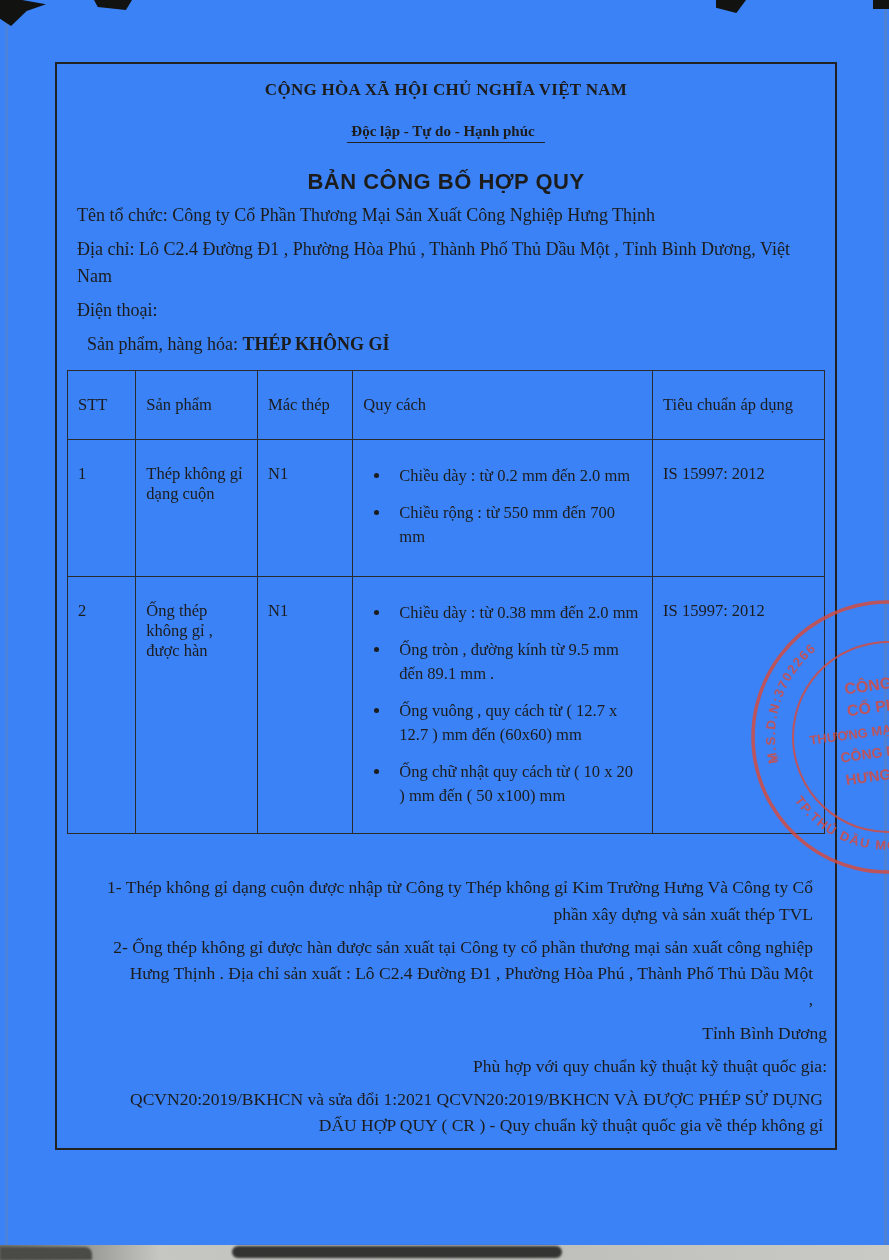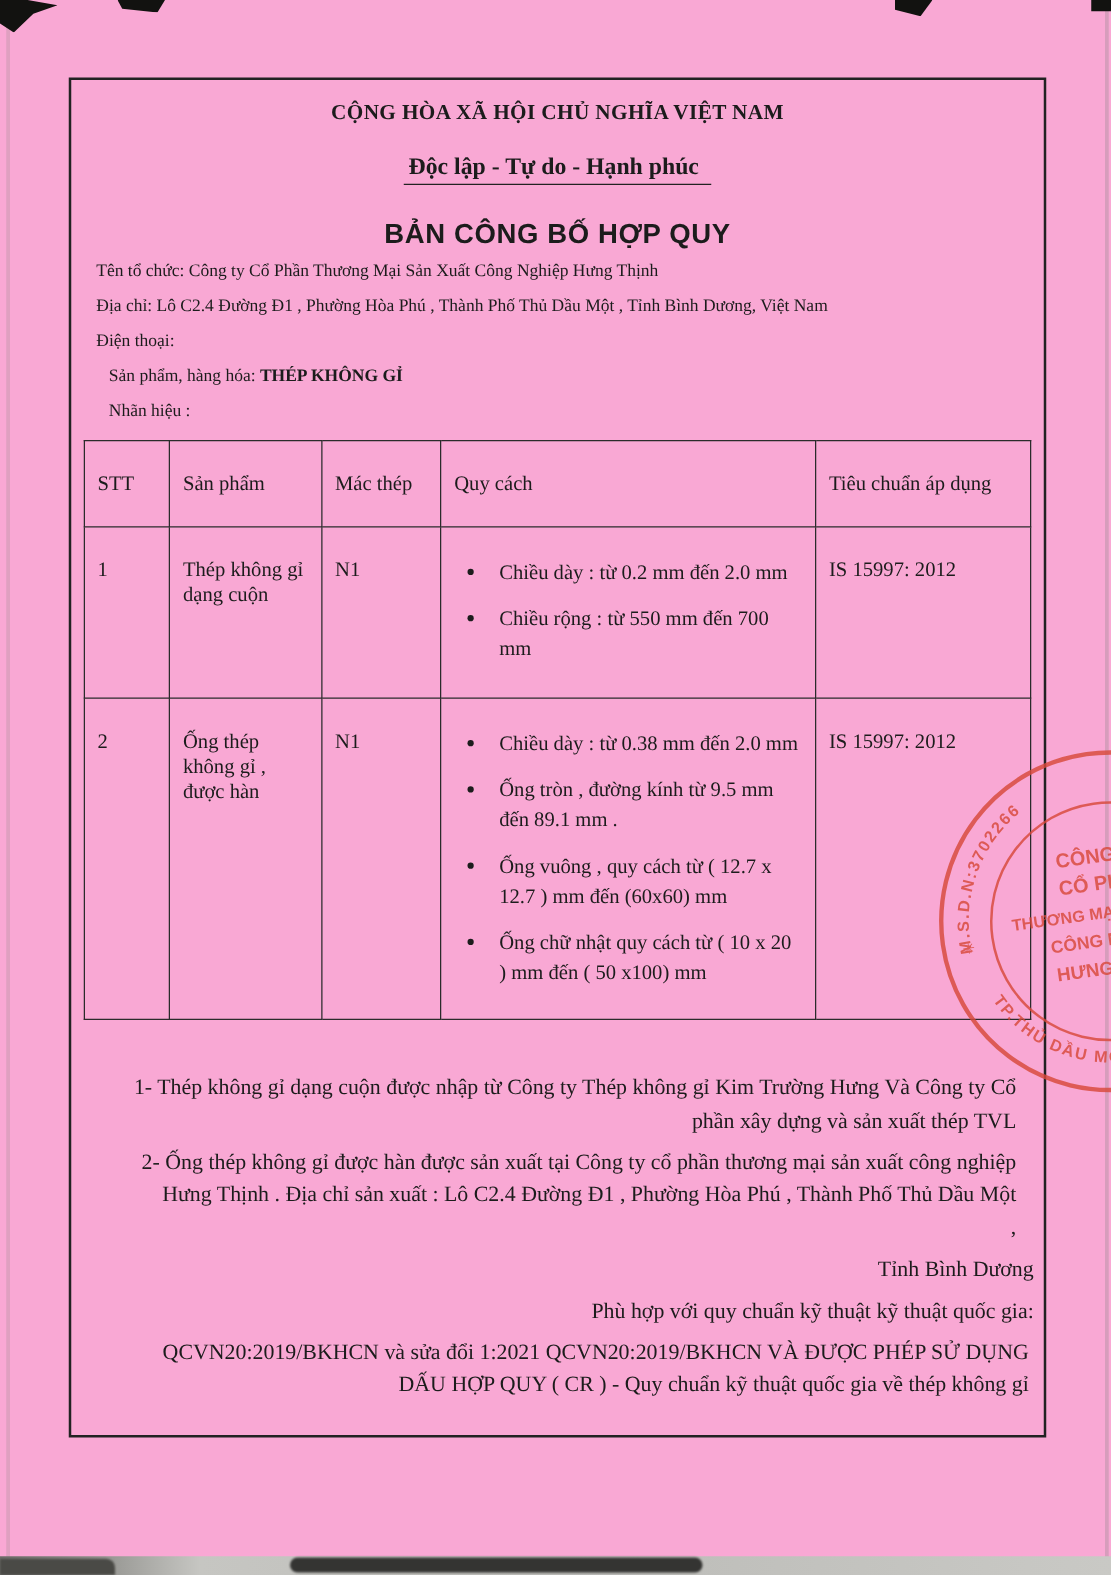--- a/index.html
+++ b/index.html
@@ -1,19 +1,19 @@
 <!DOCTYPE html>
 <html><head>
 <meta charset="utf-8">
 <style>
   html,body { margin:0; padding:0; background:#ffffff; }
   .page {
     position:relative;
     width:889px; height:1260px;
-    background:#f9a8d4;
+    background:#3b82f6;
     overflow:hidden;
     font-family:"Liberation Serif","DejaVu Serif",serif;
     color:#1c1c1c;
   }
   
   .edge-left  { position:absolute; left:5px; top:0; bottom:0; width:3px; background:rgba(130,130,125,0.22); }
   .edge-right { position:absolute; right:2px; top:0; bottom:0; width:3px; background:rgba(130,130,125,0.28); }
 
   
   .art { position:absolute; background:#121210; }
@@ -31,28 +31,28 @@
 
   
   .frame {
     position:absolute; left:55px; top:62px; right:52px; bottom:110px;
     border:2px solid #222; box-sizing:border-box;
     padding:16px 8px 10px 8px;
   }
 
   .hdr { text-align:center; }
   .national-title { font-weight:bold; font-size:17px; letter-spacing:0.3px; }
-  .motto { display:inline-block; font-weight:bold; font-size:19px;
+  .motto { display:inline-block; font-weight:bold; font-size:15px;
            border-bottom:1.6px solid #222; padding:2px 10px 2px 4px; margin-top:3px; }
 
   .doc-title { text-align:center; font-family:"Liberation Sans","DejaVu Sans",sans-serif;
                font-weight:bold; font-size:22px; letter-spacing:0.5px; margin:26px 0 0 0; }
   .doc-number { text-align:center; font-size:17px; margin-top:10px; }
 
-  .body-text p { font-size:14px; line-height:1.5; margin:7px 0; padding:0 6px 0 12px; }
+  .body-text p { font-size:18px; line-height:1.5; margin:7px 0; padding:0 6px 0 12px; }
   .body-text p.indent { padding-left:22px; }
   .bold { font-weight:bold; }
 
   table.spec {
     width:calc(100% - 4px); margin:12px 2px 0 2px;
     border-collapse:collapse; font-size:16.5px;
   }
   table.spec th, table.spec td {
     border:1.7px solid #2b2b2b;
     padding:24px 10px; vertical-align:top; text-align:left; font-weight:normal;
@@ -98,21 +98,20 @@
       <span class="motto">Độc lập - Tự do - Hạnh phúc</span>
     </div>
 
     <div class="doc-title">BẢN CÔNG BỐ HỢP QUY</div>
 
     <div class="body-text">
       <p>Tên tổ chức: Công ty Cổ Phần Thương Mại Sản Xuất Công Nghiệp Hưng Thịnh</p>
       <p>Địa chỉ: Lô C2.4 Đường Đ1 , Phường Hòa Phú , Thành Phố Thủ Dầu Một , Tỉnh Bình Dương, Việt Nam</p>
       <p>Điện thoại:</p>
       <p class="indent"><span>Sản phẩm, hàng hóa: </span><span class="bold">THÉP KHÔNG GỈ</span></p>
-      <p class="indent">Nhãn hiệu :</p>
     </div>
 
     <table class="spec">
       <thead>
         <tr>
           <th class="c-stt">STT</th>
           <th class="c-prod">Sản phẩm</th>
           <th class="c-grade">Mác thép</th>
           <th class="c-spec">Quy cách</th>
           <th class="c-std">Tiêu chuẩn áp dụng</th>

